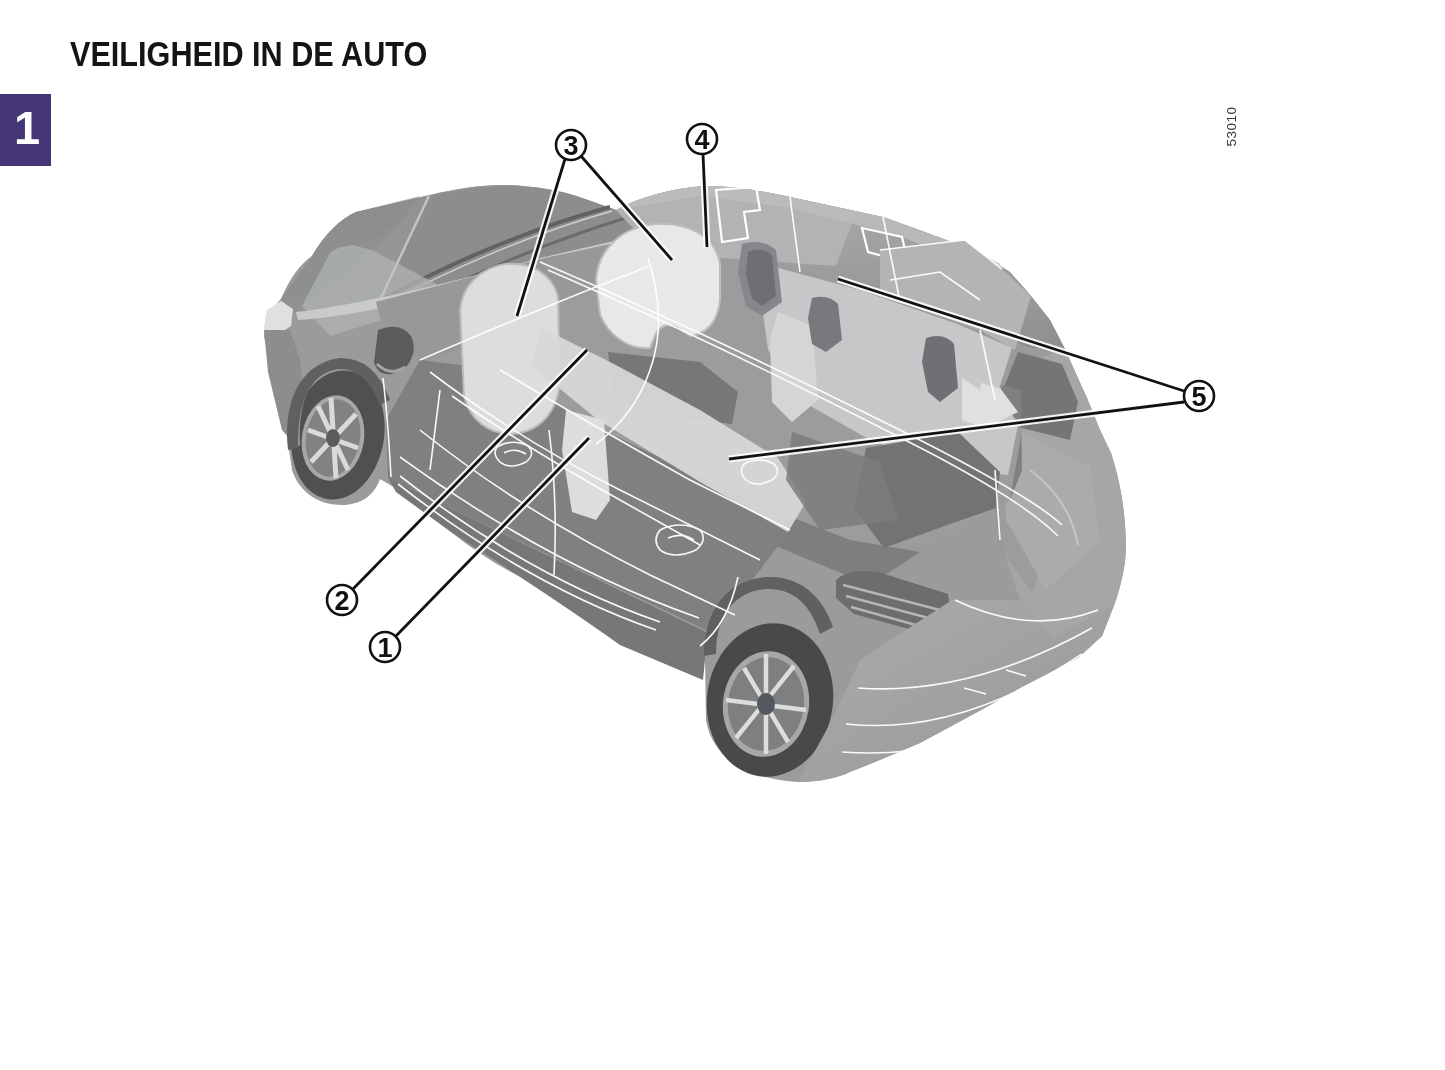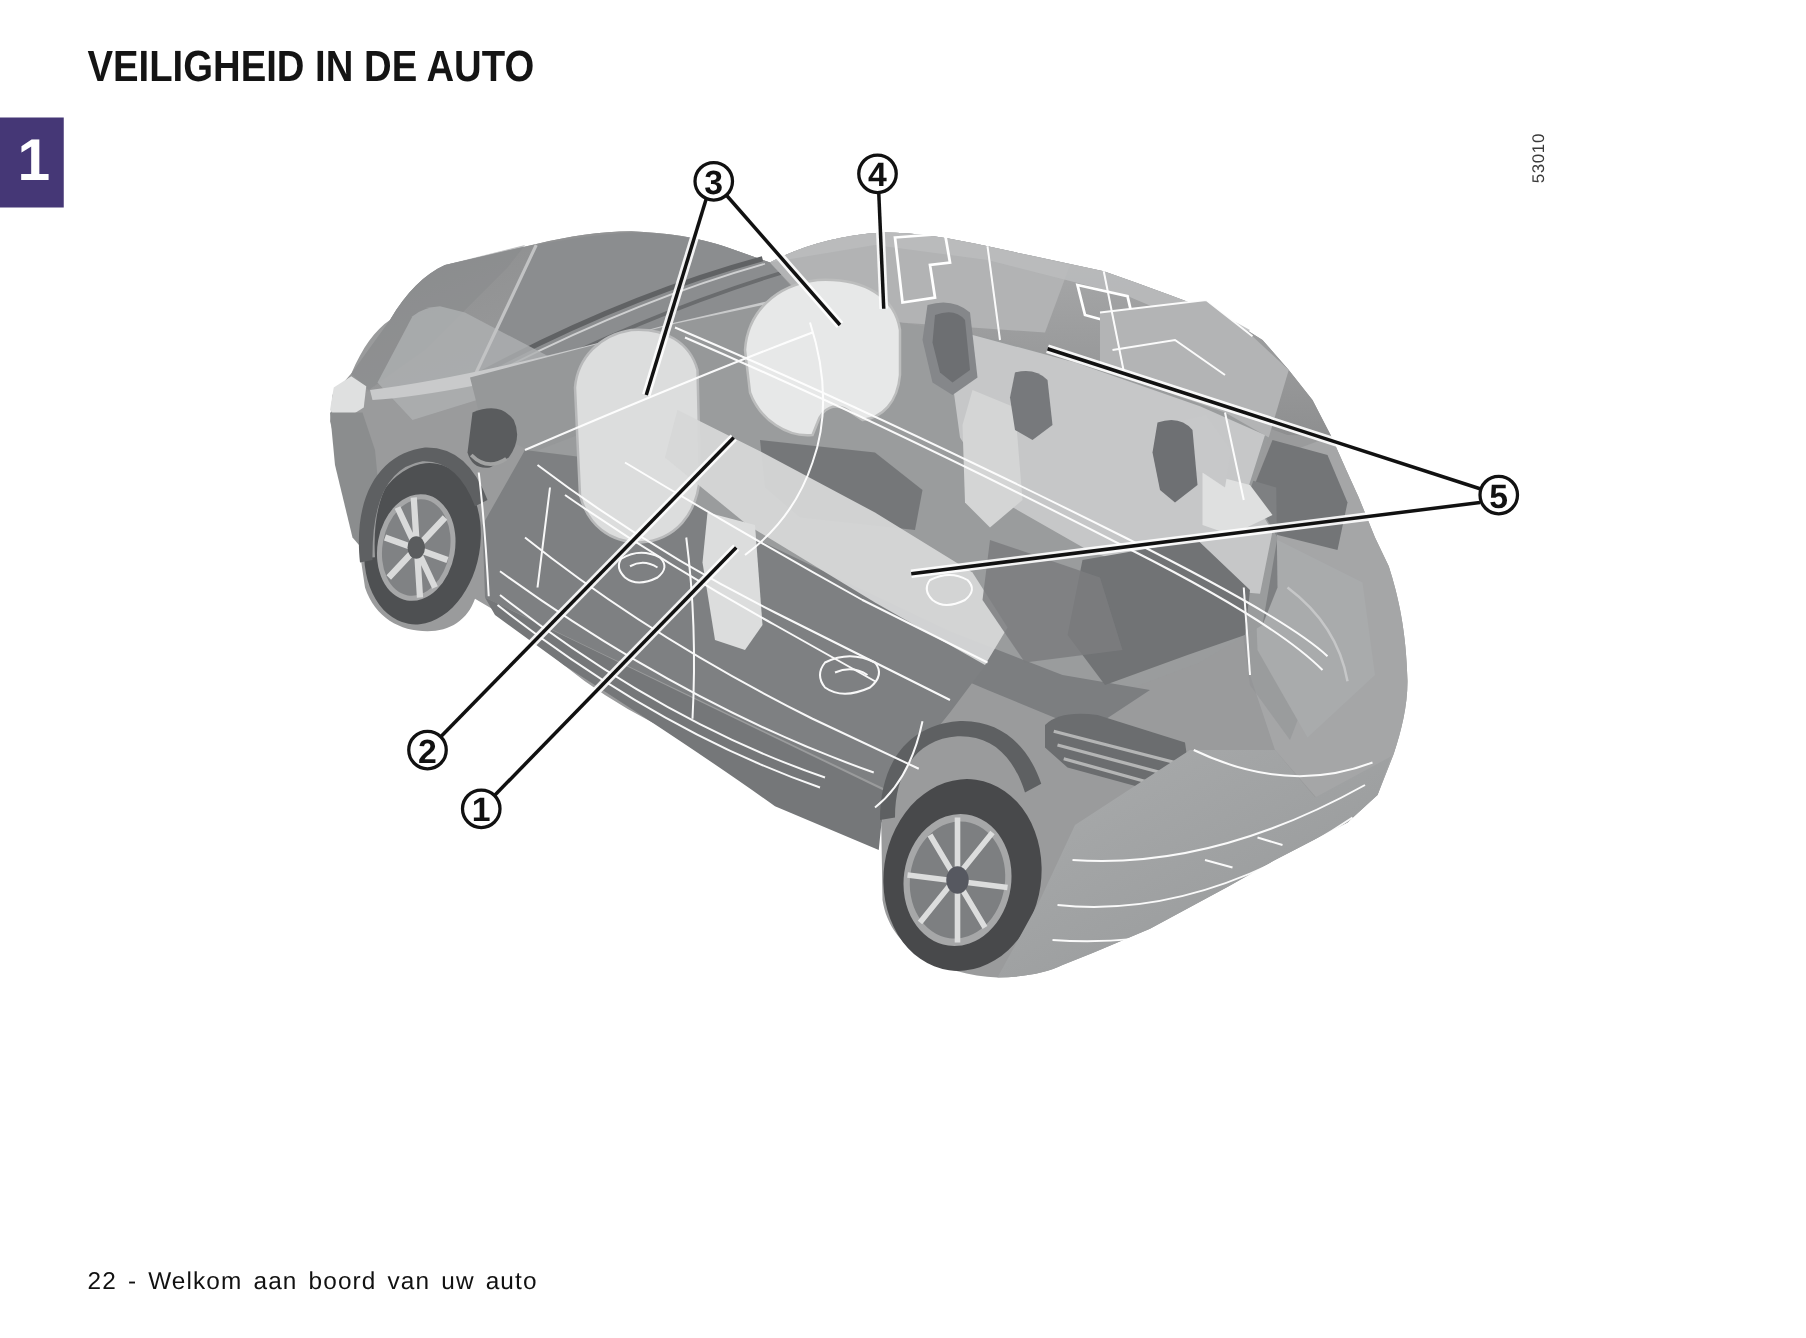--- a/index.html
+++ b/index.html
@@ -19,21 +19,20 @@
 </head>
 <body>
 <div id="page">
   <div id="title">VEILIGHEID IN DE AUTO</div>
   <div id="chap">
       <span>1</span>
     </div>
   <div id="code">
       <span>53010</span>
     </div>
-  <div id="footer">22 - Welkom aan boord van uw auto</div>
   <svg id="car" width="1445" height="1070" viewBox="0 0 1445 1070" style="position:absolute;left:0;top:0;">
     <defs>
       <linearGradient id="hoodg" x1="0" y1="0" x2="1" y2="1">
         <stop offset="0" stop-color="#8b8c8d"></stop>
           <stop offset="0.55" stop-color="#979899"></stop>
         <stop offset="1" stop-color="#a3a4a5"></stop>
       </linearGradient>
       <linearGradient id="roofg" x1="0" y1="0" x2="0" y2="1">
         <stop offset="0" stop-color="#aaabac"></stop>
           <stop offset="1" stop-color="#8e8f90"></stop>

